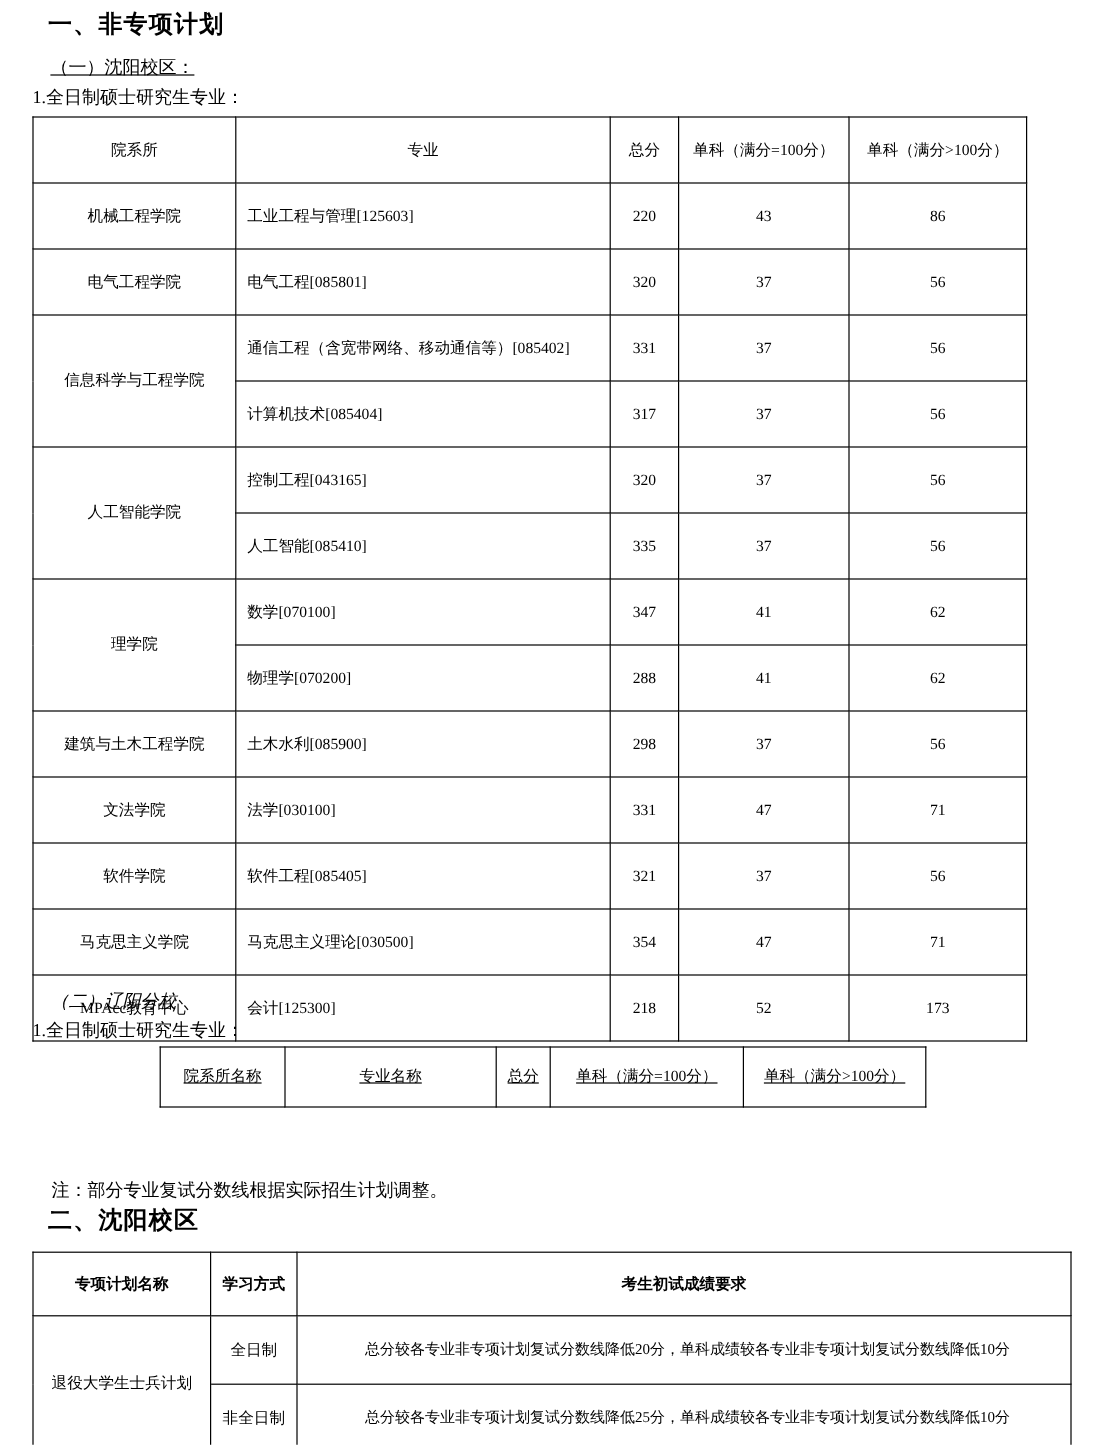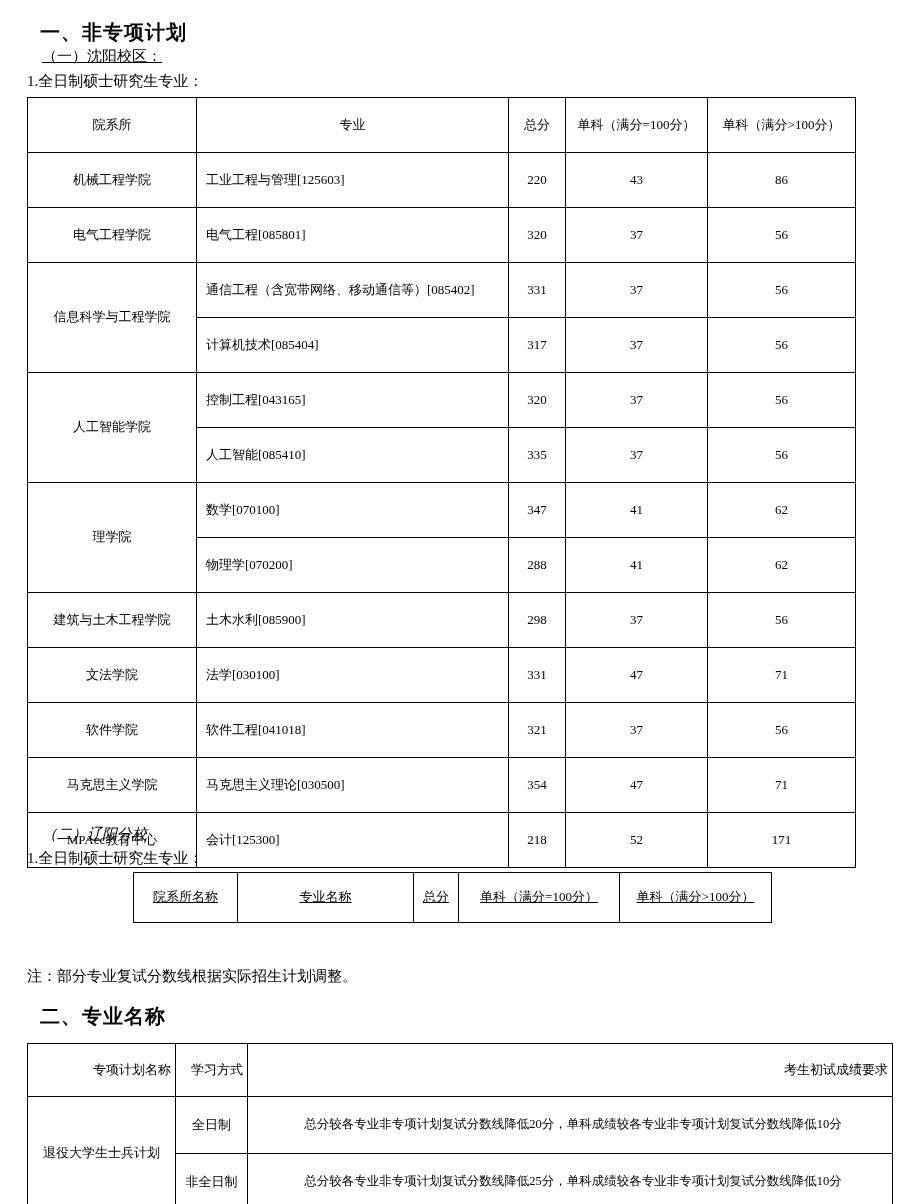--- a/index.html
+++ b/index.html
@@ -32,21 +32,21 @@
     padding: 0;
   }
   .sub-line {
     font-size: 15px;
     margin: 0;
     padding: 0;
     white-space: nowrap;
   }
   .note-line {
     font-size: 15px;
-    margin: 0;
+    margin: 16px;
     padding: 0;
     white-space: nowrap;
   }
 
   
   table.grid {
     border-collapse: collapse;
     table-layout: fixed;
     font-size: 13px;
   }
@@ -83,39 +83,39 @@
   }
   #table-liaoyang td { height: 45px; text-decoration: underline; }
 
   
   #table-special {
     position: absolute;
     left: 27px;
     top: 1043px;
     width: 865px;
   }
-  #table-special td.sp-head { height: 48px; font-weight: normal; text-align: right; }
+  #table-special td.sp-head { height: 48px; font-weight: bold; }
   #table-special td { height: 52px; }
   #table-special td.req {
     text-align: center;
     padding-left: 10px;
     font-size: 12.5px;
     white-space: nowrap;
   }
   #table-special td.plan-name { font-size: 13px; }
   #table-special td.mode { font-size: 13px; }
 
   .bold-head { font-weight: bold; }
 </style>
 </head>
 <body>
 
 <div class="page">
 
-  <div class="section-heading" style="position:absolute; left:40px; top:19px;">一、非专项计划</div>
+  <div class="section-heading" style="position:absolute; left:40px; top:7px;">一、非专项计划</div>
 
   <div class="sub-line" style="position:absolute; left:42px; top:47px;text-decoration:underline;">（一）沈阳校区：</div>
 
   <div class="sub-line" style="position:absolute; left:27px; top:72px;">1.全日制硕士研究生专业：</div>
 
   <table class="grid" id="table-main">
     <colgroup>
       <col style="width:169px">
       <col style="width:312px">
       <col style="width:57px">
@@ -192,38 +192,38 @@
         </tr>
         <tr>
           <td>文法学院</td>
           <td class="major">法学[030100]</td>
           <td>331</td>
           <td>47</td>
           <td>71</td>
         </tr>
         <tr>
           <td>软件学院</td>
-          <td class="major">软件工程[041018]</td>
+          <td class="major">软件工程[085405]</td>
           <td>321</td>
           <td>37</td>
           <td>56</td>
         </tr>
         <tr>
           <td>马克思主义学院</td>
           <td class="major">马克思主义理论[030500]</td>
           <td>354</td>
           <td>47</td>
           <td>71</td>
         </tr>
         <tr>
           <td>MPAcc教育中心</td>
           <td class="major">会计[125300]</td>
           <td>218</td>
           <td>52</td>
-          <td>171</td>
+          <td>173</td>
         </tr>
       </tbody>
   </table>
 
   <div class="sub-line" style="position:absolute; left:42px; top:825px;font-style:italic;">（二）辽阳分校</div>
 
   <div class="sub-line" style="position:absolute; left:27px; top:849px;">1.全日制硕士研究生专业：</div>
 
   <table class="grid" id="table-liaoyang">
     <colgroup>
@@ -239,21 +239,21 @@
           <td class="bold-head">专业名称</td>
           <td class="bold-head">总分</td>
           <td class="bold-head">单科（满分=100分）</td>
           <td class="bold-head">单科（满分&gt;100分）</td>
         </tr>
       </tbody>
   </table>
 
   <div class="note-line" style="position:absolute; left:27px; top:967px;">注：部分专业复试分数线根据实际招生计划调整。</div>
 
-  <div class="section-heading" style="position:absolute; left:40px; top:1003px;">二、专业名称</div>
+  <div class="section-heading" style="position:absolute; left:40px; top:1003px;">二、沈阳校区</div>
 
   <table class="grid" id="table-special">
     <colgroup>
       <col style="width:148px">
       <col style="width:72px">
       <col style="width:645px">
     </colgroup>
     <tbody id="table-special-body">
         <tr>
           <td class="sp-head">专项计划名称</td>

